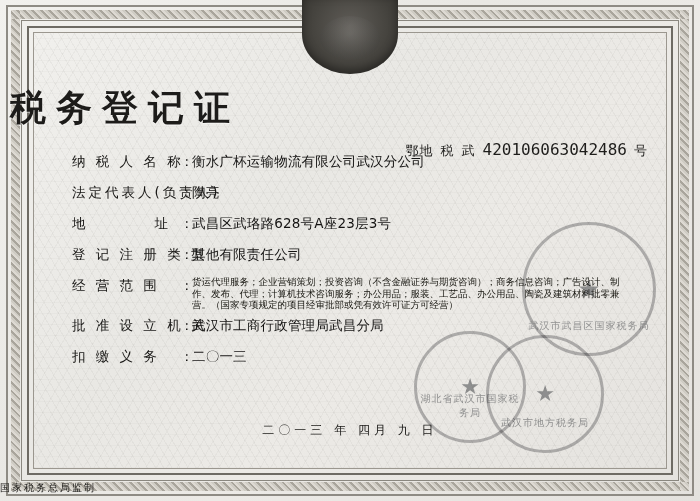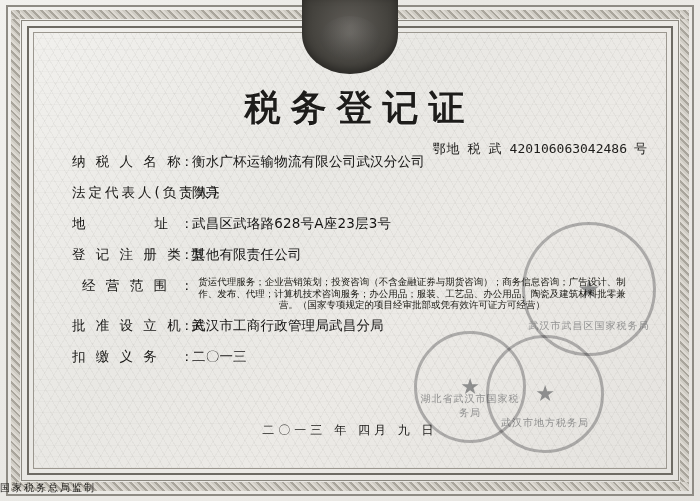--- a/index.html
+++ b/index.html
@@ -99,62 +99,60 @@
     height: 44px;
     border-radius: 50%;
     background: radial-gradient(ellipse at 50% 40%, rgba(255,255,255,0.10), rgba(0,0,0,0.12));
   }
 
   
   .title {
     position: absolute;
     left: 0; right: 0;
     top: 84px;
-    text-align: center;
     font-family: "DejaVu Serif", "Liberation Serif", serif;
     font-size: 36px;
     font-weight: bold;
     letter-spacing: 10px;
     color: #1d1c1a;
     text-indent: 10px;
     text-shadow: 0 1px 0 rgba(255,255,255,0.55);
-    margin-left: 9px;
   }
 
   
   .serial {
     position: absolute;
     right: 52px;
     top: 140px;
     font-family: "DejaVu Sans", "Liberation Sans", sans-serif;
     font-size: 13px;
     color: #1e1d1b;
     letter-spacing: 1px;
     white-space: nowrap;
   }
   .serial .code {
     font-family: "DejaVu Sans Mono", "Liberation Mono", monospace;
-    font-size: 13px;
+    font-size: 16px;
     letter-spacing: 0px;
   }
   .serial .sp { display: inline-block; width: 7px; }
 
   
   .fields {
     position: absolute;
     left: 72px;
     top: 152px;
     width: 560px;
   }
   .row {
     display: flex;
     align-items: flex-start;
     margin-bottom: 13px;
   }
-  .row.tight { margin-bottom: 5px; text-align: center; }
+  .row.tight { margin-bottom: 5px; }
   .label {
     width: 108px;
     flex: 0 0 108px;
     font-family: "DejaVu Sans", "Liberation Sans", sans-serif;
     font-size: 13.5px;
     color: #181715;
     letter-spacing: 3px;
     line-height: 18px;
     white-space: nowrap;
   }

